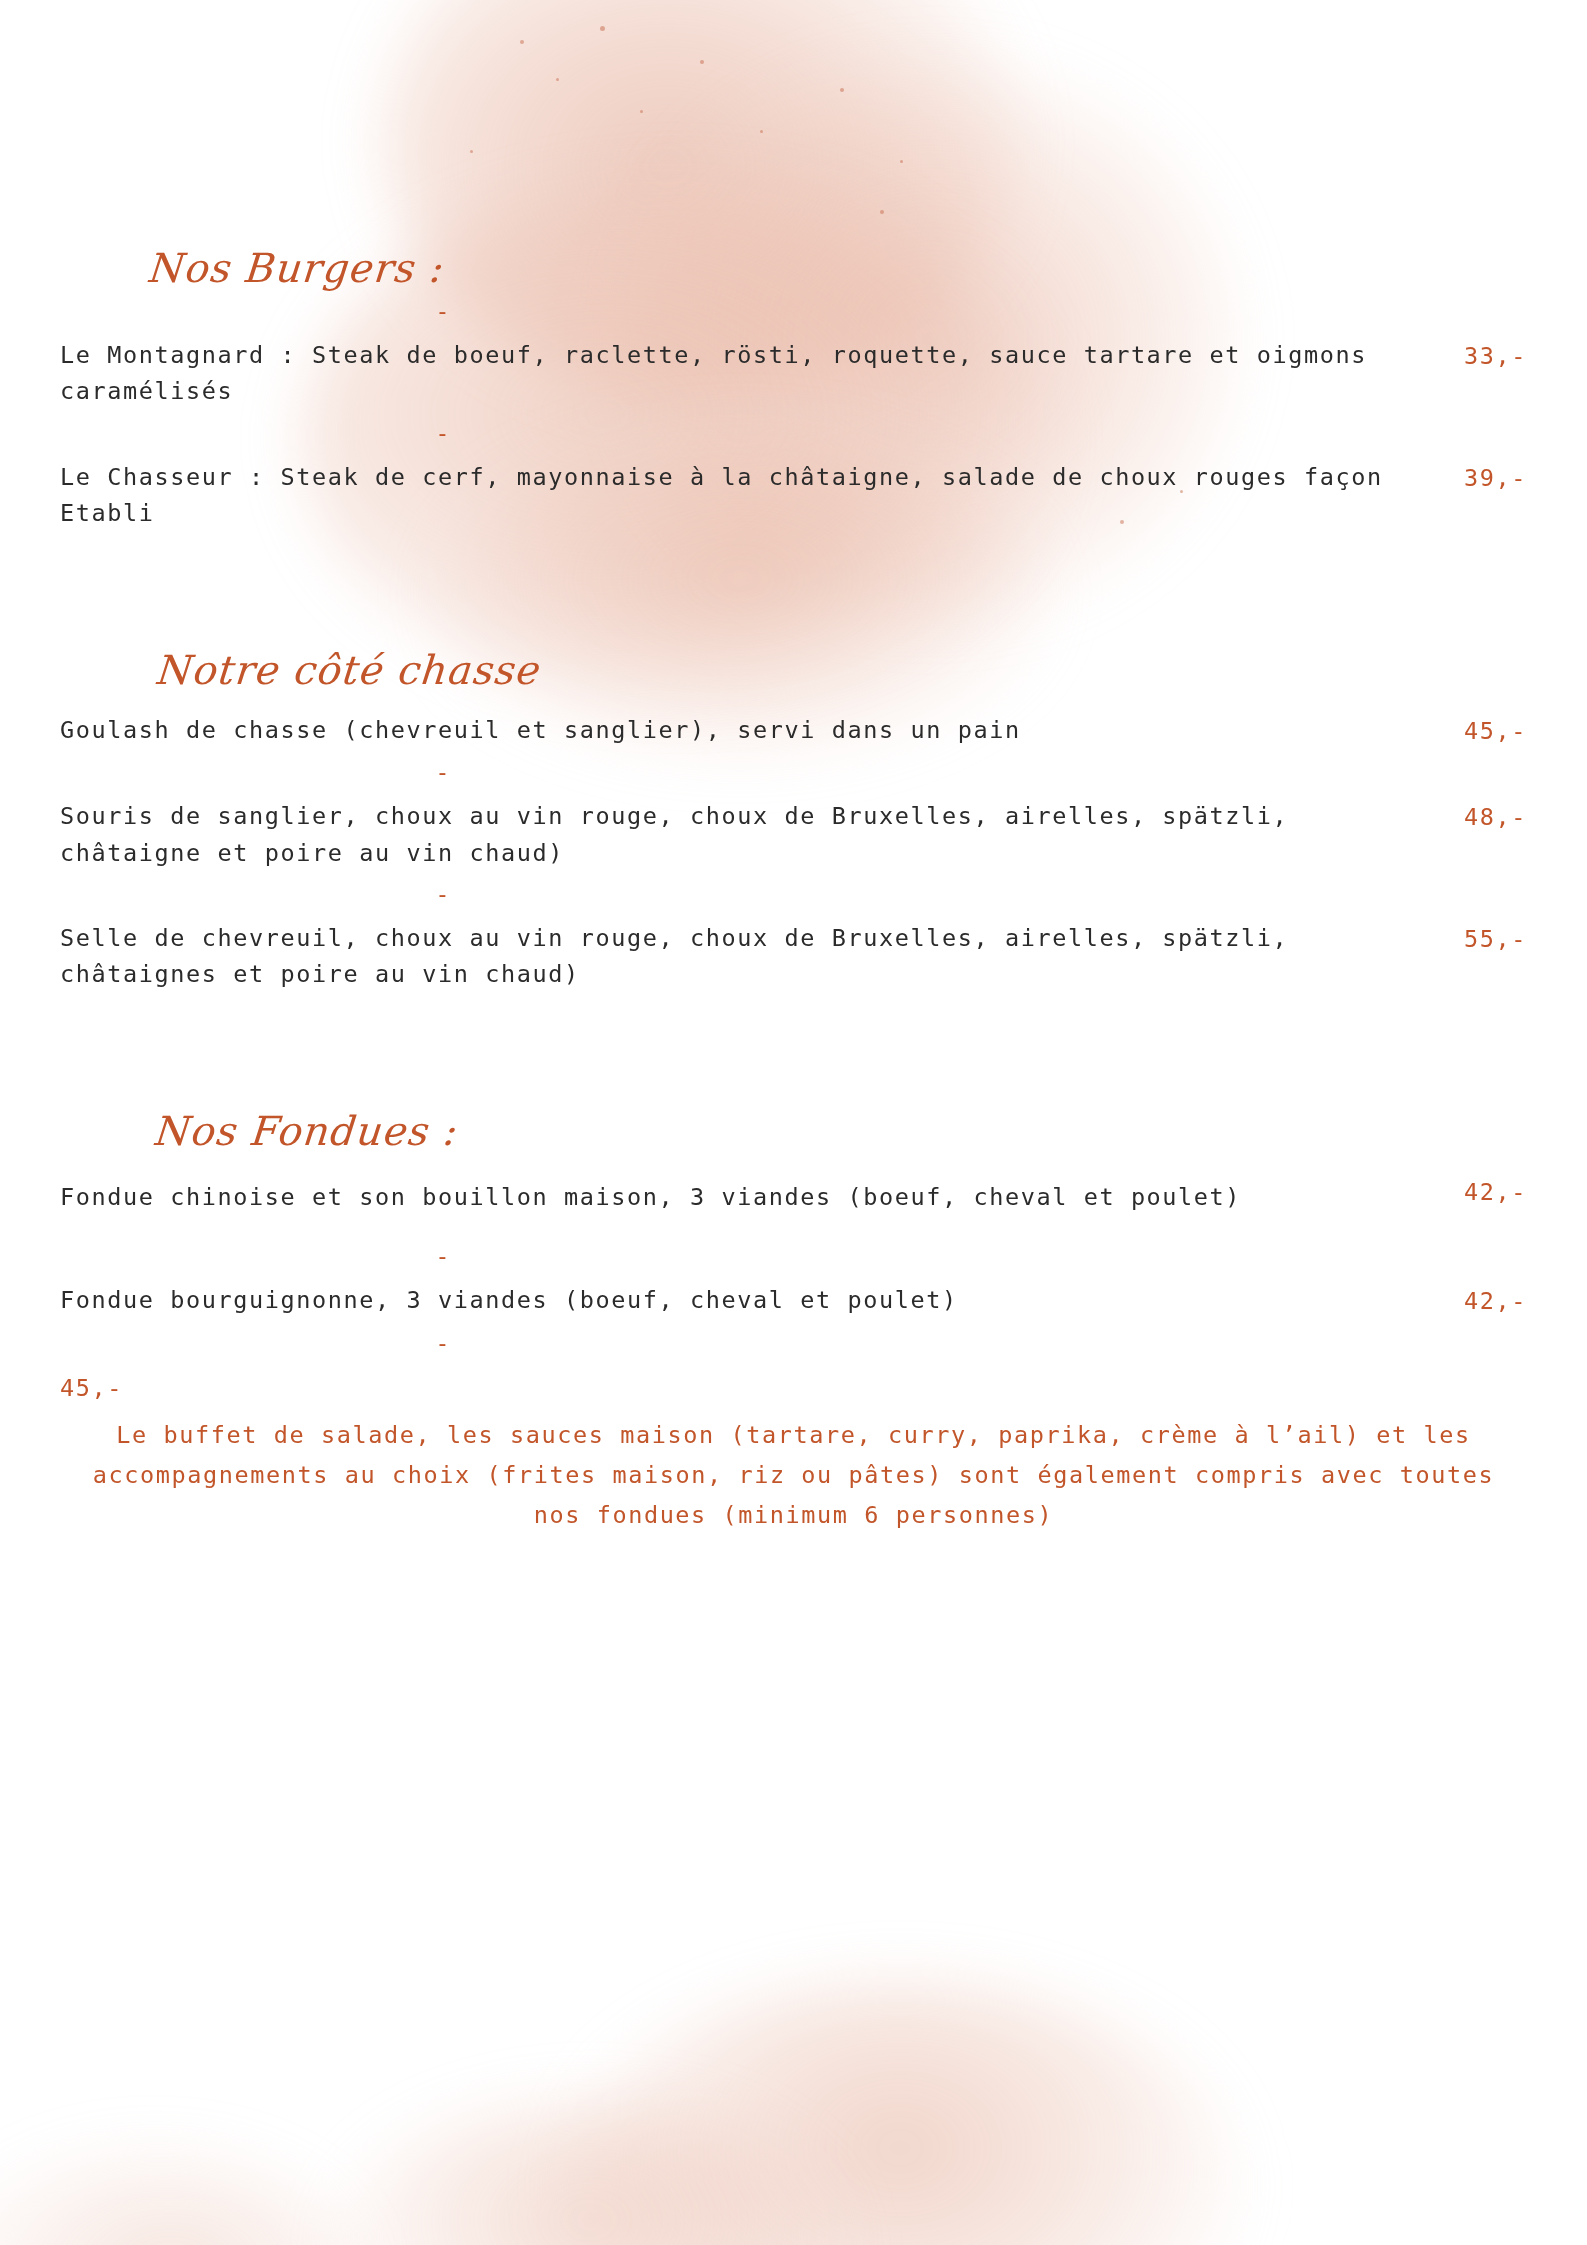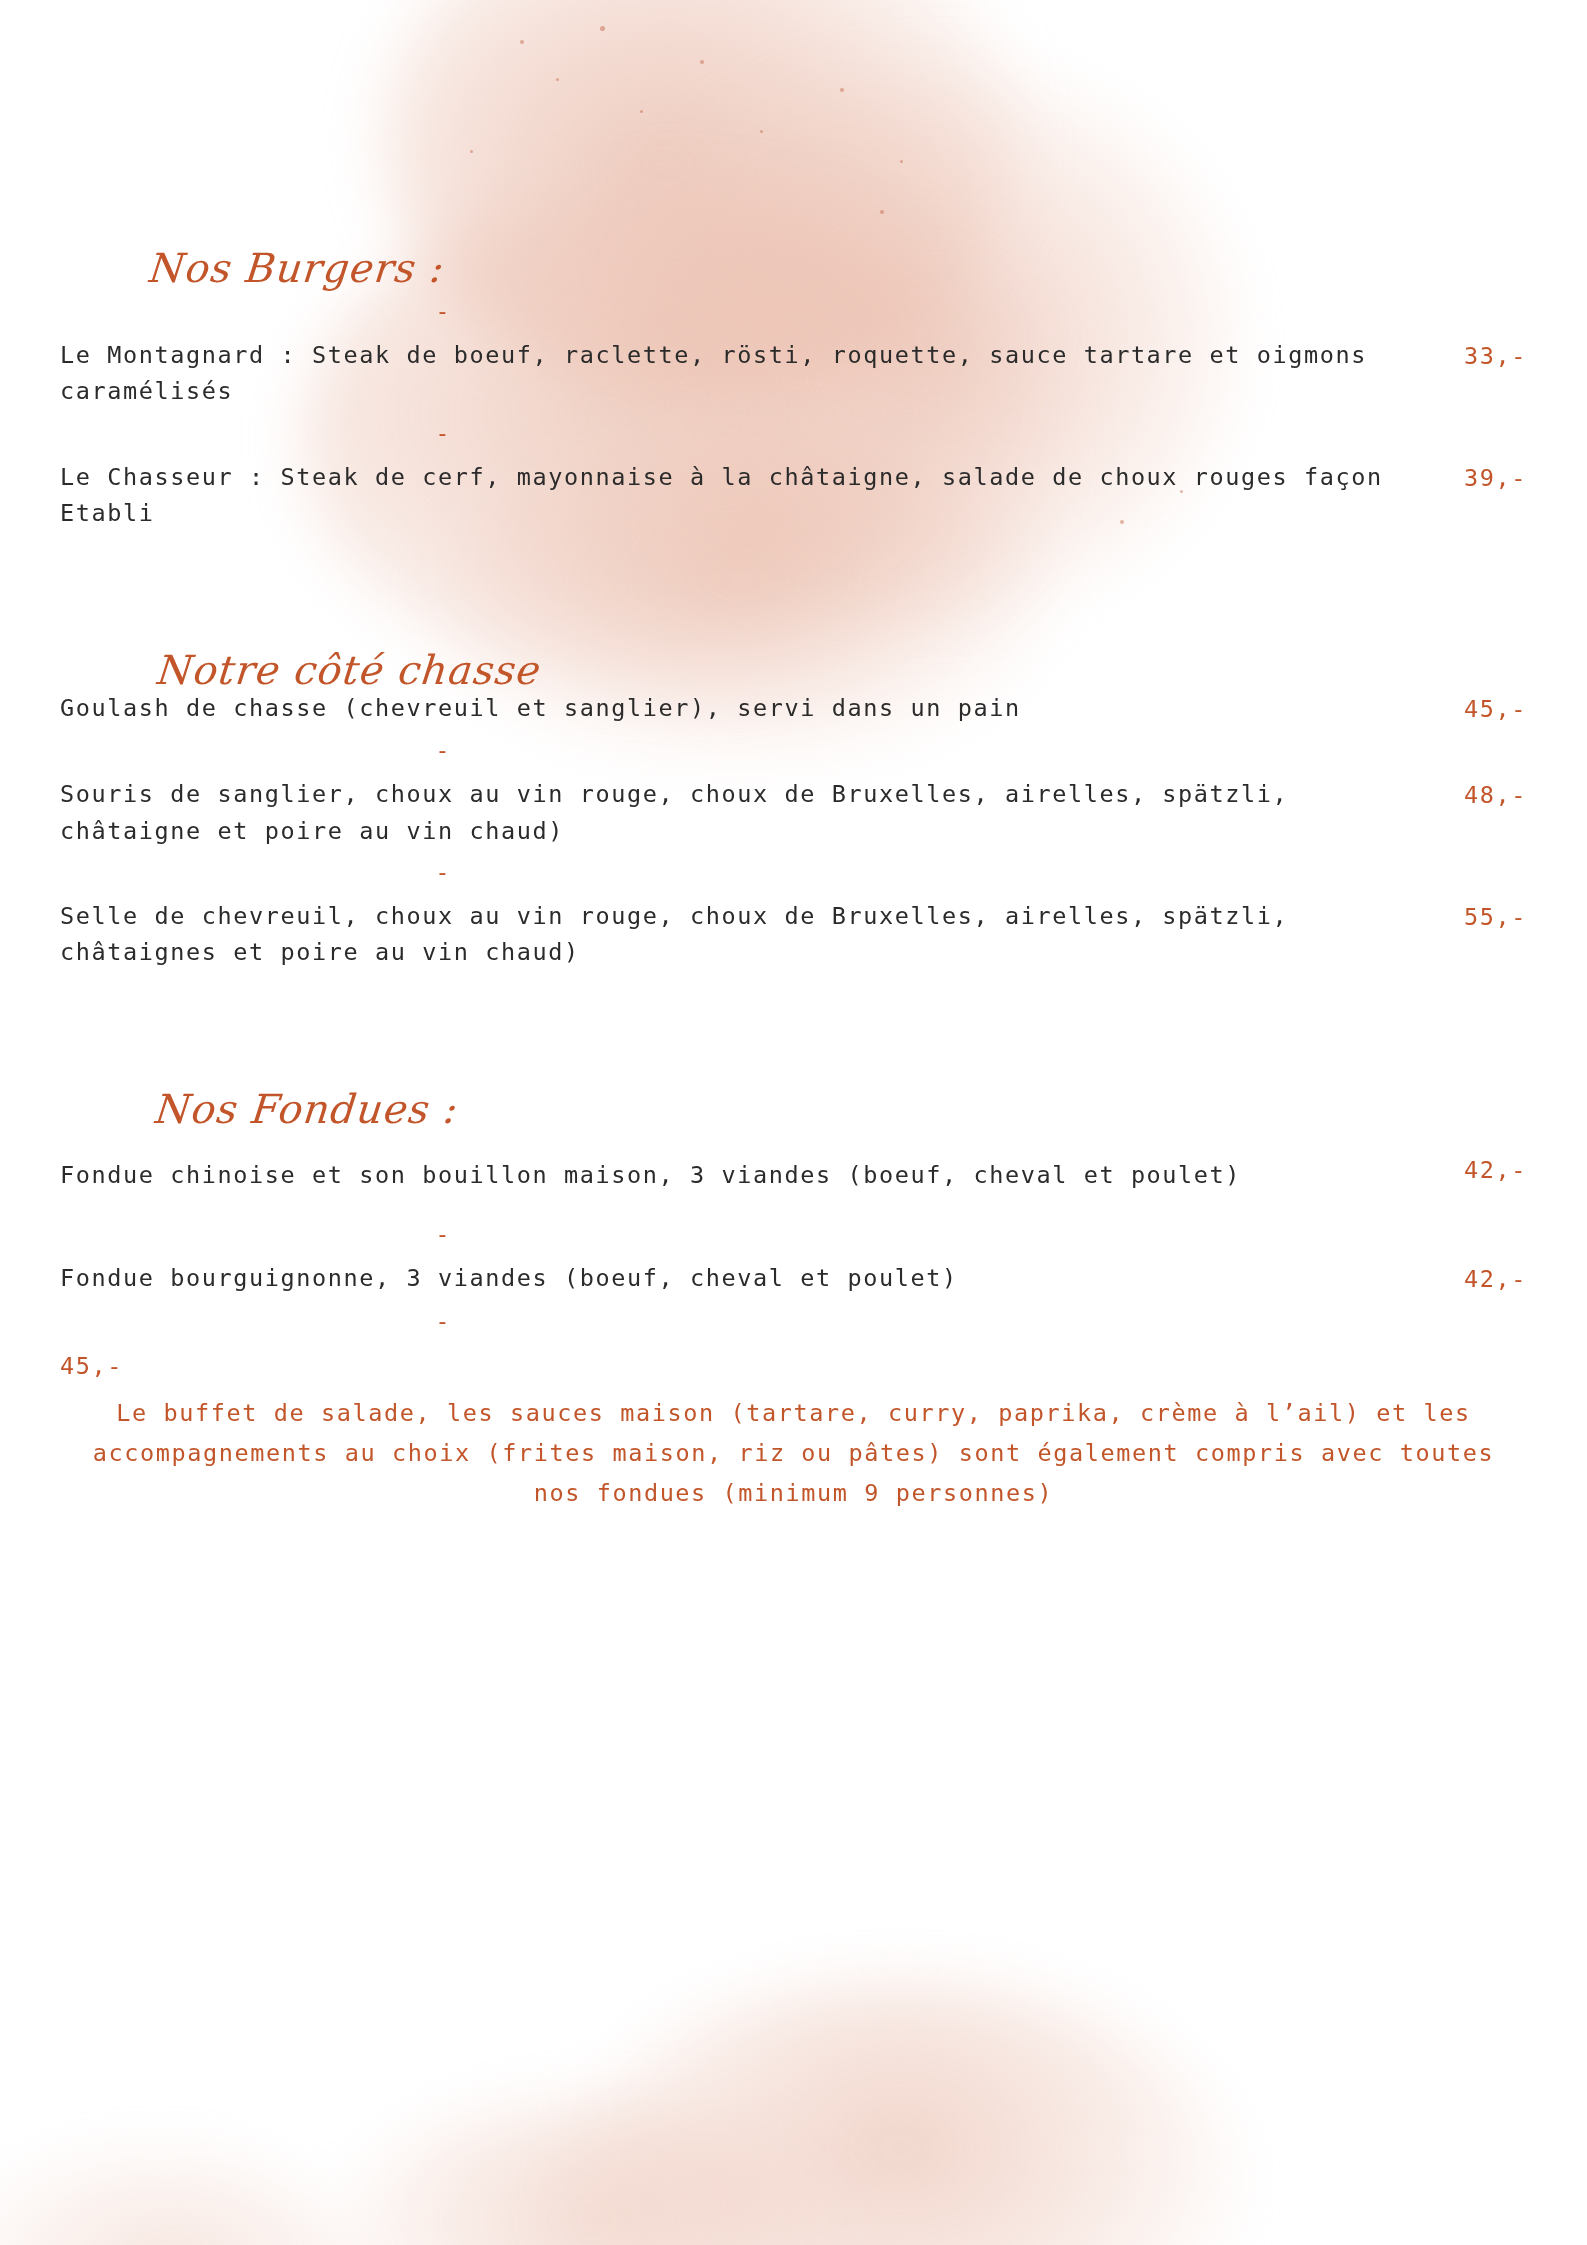--- a/index.html
+++ b/index.html
@@ -167,21 +167,21 @@
 
       <div class="item">
         <div class="item-desc">Le Chasseur : Steak de cerf, mayonnaise à la châtaigne, salade de choux rouges façon Etabli</div>
         <div class="item-price">39,-</div>
       </div>
     </div>
 
     <div class="section" style="padding-top:118px;">
       <div class="section-title" style="margin-left:98px;">Notre côté chasse</div>
 
-      <div class="item" style="text-align:right;">
+      <div class="item" style="margin-top:22px;text-align:right;">
         <div class="item-desc">Goulash de chasse (chevreuil et sanglier), servi dans un pain</div>
         <div class="item-price">45,-</div>
       </div>
       <div class="sep">-</div>
 
       <div class="item">
         <div class="item-desc">Souris de sanglier, choux au vin rouge, choux de Bruxelles, airelles, spätzli, châtaigne et poire au vin chaud)</div>
         <div class="item-price">48,-</div>
       </div>
       <div class="sep">-</div>
@@ -204,17 +204,17 @@
       <div class="item">
         <div class="item-desc">Fondue bourguignonne, 3 viandes (boeuf, cheval et poulet)</div>
         <div class="item-price">42,-</div>
       </div>
       <div class="sep">-</div>
 
       <div class="item">
         <div class="item-price">45,-</div>
       </div>
 
-      <div class="note">Le buffet de salade, les sauces maison (tartare, curry, paprika, crème à l’ail) et les accompagnements au choix (frites maison, riz ou pâtes) sont également compris avec toutes nos fondues (minimum 9 personnes)</div>
+      <div class="note">Le buffet de salade, les sauces maison (tartare, curry, paprika, crème à l’ail) et les accompagnements au choix (frites maison, riz ou pâtes) sont également compris avec toutes nos fondues (minimum 6 personnes)</div>
     </div>
 
   </div>
 </div>
 
 </body></html>

